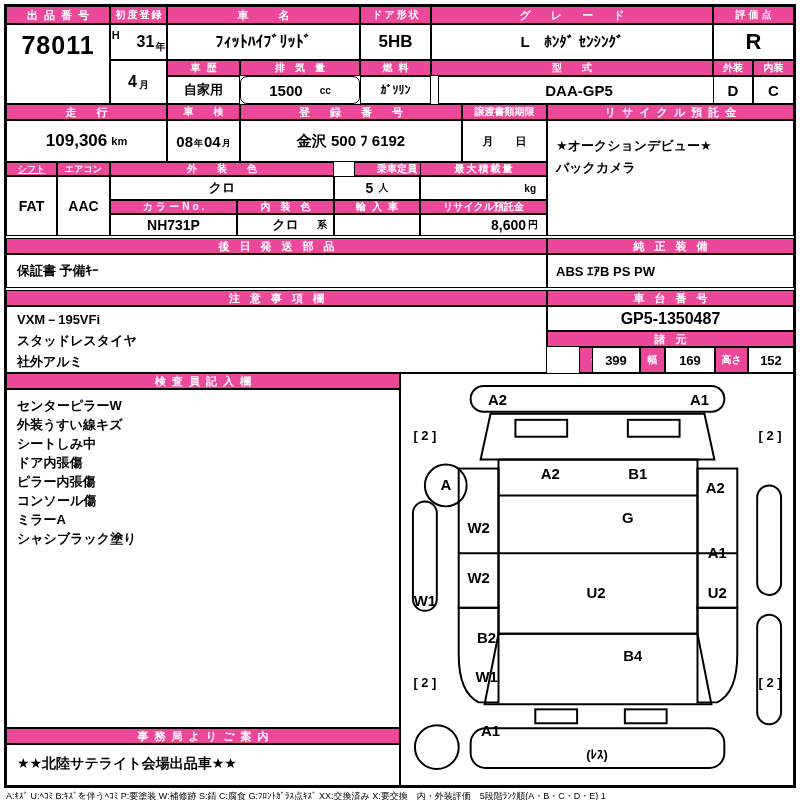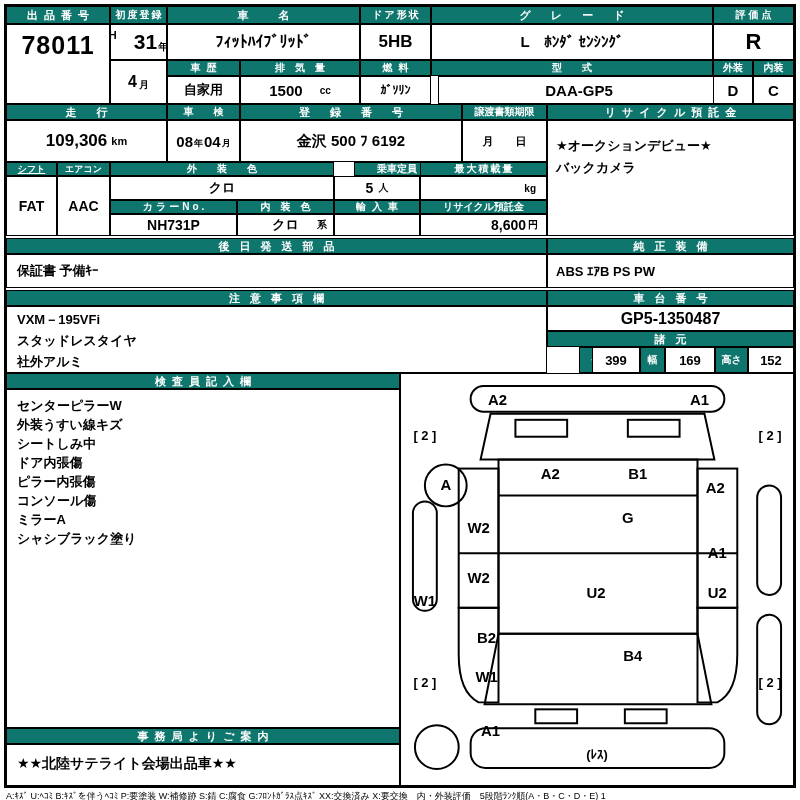--- a/index.html
+++ b/index.html
@@ -2,21 +2,21 @@
 <html><head>
 <meta charset="utf-8">
 <style>
   * { margin:0; padding:0; box-sizing:border-box; }
   html,body { width:800px; height:800px; background:#fff; overflow:hidden;
     font-family:"Liberation Sans","DejaVu Sans",sans-serif; color:#000; }
   .sheet { position:relative; width:800px; height:800px; background:#fff; }
   .frame { position:absolute; left:4px; top:4px; width:792px; height:784px; border:2px solid #000; }
   .cell { position:absolute; border:1px solid #000; background:#fff;
     display:flex; align-items:center; justify-content:center; overflow:hidden; white-space:nowrap; }
-  .hdr { background:#0f766e; color:#fff; font-weight:bold; font-size:11px; }
+  .hdr { background:#ec4899; color:#fff; font-weight:bold; font-size:11px; }
   .val { font-weight:bold; }
   .left { justify-content:flex-start; }
   .col { flex-direction:column; align-items:flex-start; justify-content:flex-start; }
   .unit { font-size:10px; font-weight:bold; }
   .ls2{letter-spacing:2px;text-indent:2px;} .ls3{letter-spacing:3px;text-indent:3px;}
   .ls6{letter-spacing:6px;text-indent:6px;} .ls10{letter-spacing:10px;text-indent:10px;}
   .ls20{letter-spacing:20px;text-indent:20px;} .ls30{letter-spacing:30px;text-indent:30px;}
   .legend { position:absolute; left:6px; top:790px; width:788px; font-size:9px; color:#000; }
   svg text { font-family:"Liberation Sans","DejaVu Sans",sans-serif; }
 </style>
@@ -29,42 +29,42 @@
   <div class="cell hdr ls6" style="left:6px;top:6px;width:104px;height:18px;">出品番号</div>
   <div class="cell hdr ls2" style="left:110px;top:6px;width:57px;height:18px;font-size:10px;">初度登録</div>
   <div class="cell hdr ls30" style="left:167px;top:6px;width:193px;height:18px;">車名</div>
   <div class="cell hdr ls2" style="left:360px;top:6px;width:71px;height:18px;font-size:10px;">ドア形状</div>
   <div class="cell hdr ls20" style="left:431px;top:6px;width:282px;height:18px;">グレード</div>
   <div class="cell hdr ls3" style="left:713px;top:6px;width:81px;height:18px;font-size:10px;">評価点</div>
 
   <div class="cell val" style="left:6px;top:24px;width:104px;height:80px;align-items:flex-start;padding-top:6px;font-size:25px;letter-spacing:1px;">78011</div>
   <div class="cell val" style="left:110px;top:24px;width:57px;height:36px;gap:1px;">
     <span style="font-size:11px;align-self:flex-start;padding-top:4px;">H</span>
-    <span style="font-size:21px;margin-left:16px;">31</span>
+    <span style="font-size:16px;margin-left:16px;">31</span>
     <span style="font-size:10px;align-self:flex-end;padding-bottom:5px;">年</span>
   </div>
   <div class="cell val" style="left:167px;top:24px;width:193px;height:36px;font-size:16px;">ﾌｨｯﾄﾊｲﾌﾞﾘｯﾄﾞ</div>
   <div class="cell val" style="left:360px;top:24px;width:71px;height:36px;font-size:17px;">5HB</div>
   <div class="cell val" style="left:431px;top:24px;width:282px;height:36px;font-size:15px;">L　ﾎﾝﾀﾞ ｾﾝｼﾝｸﾞ</div>
   <div class="cell val" style="left:713px;top:24px;width:81px;height:36px;font-size:22px;">R</div>
 
   <div class="cell val" style="left:110px;top:60px;width:57px;height:44px;gap:2px;">
     <span style="font-size:16px;">4</span>
     <span style="font-size:10px;padding-top:6px;">月</span>
   </div>
 
   <div class="cell hdr ls6" style="left:167px;top:60px;width:73px;height:16px;font-size:10px;">車歴</div>
   <div class="cell hdr ls10" style="left:240px;top:60px;width:120px;height:16px;font-size:10px;">排気量</div>
   <div class="cell hdr ls6" style="left:360px;top:60px;width:71px;height:16px;font-size:10px;">燃料</div>
   <div class="cell hdr ls20" style="left:431px;top:60px;width:282px;height:16px;font-size:10px;">型式</div>
   <div class="cell hdr" style="left:713px;top:60px;width:40px;height:16px;font-size:10px;">外装</div>
   <div class="cell hdr" style="left:753px;top:60px;width:41px;height:16px;font-size:10px;">内装</div>
 
   <div class="cell val" style="left:167px;top:76px;width:73px;height:28px;font-size:13px;">自家用</div>
-  <div class="cell val" style="left:240px;top:76px;width:120px;height:28px;gap:17px;">
+  <div class="cell val" style="left:240px;top:76px;width:120px;height:28px;gap:17px;border-radius:7px;">
     <span style="font-size:15px;">1500</span>
     <span class="unit">cc</span>
   </div>
   <div class="cell val" style="left:360px;top:76px;width:71px;height:28px;font-size:12px;">ｶﾞｿﾘﾝ</div>
   <div class="cell val" style="left:431px;top:76px;width:282px;height:28px;font-size:15px;margin-left:7px;">DAA-GP5</div>
   <div class="cell val" style="left:713px;top:76px;width:40px;height:28px;font-size:15px;">D</div>
   <div class="cell val" style="left:753px;top:76px;width:41px;height:28px;font-size:15px;">C</div>
 
   <div class="cell hdr ls20" style="left:6px;top:104px;width:161px;height:16px;">走行</div>
   <div class="cell hdr ls20" style="left:167px;top:104px;width:73px;height:16px;font-size:10px;">車検</div>

